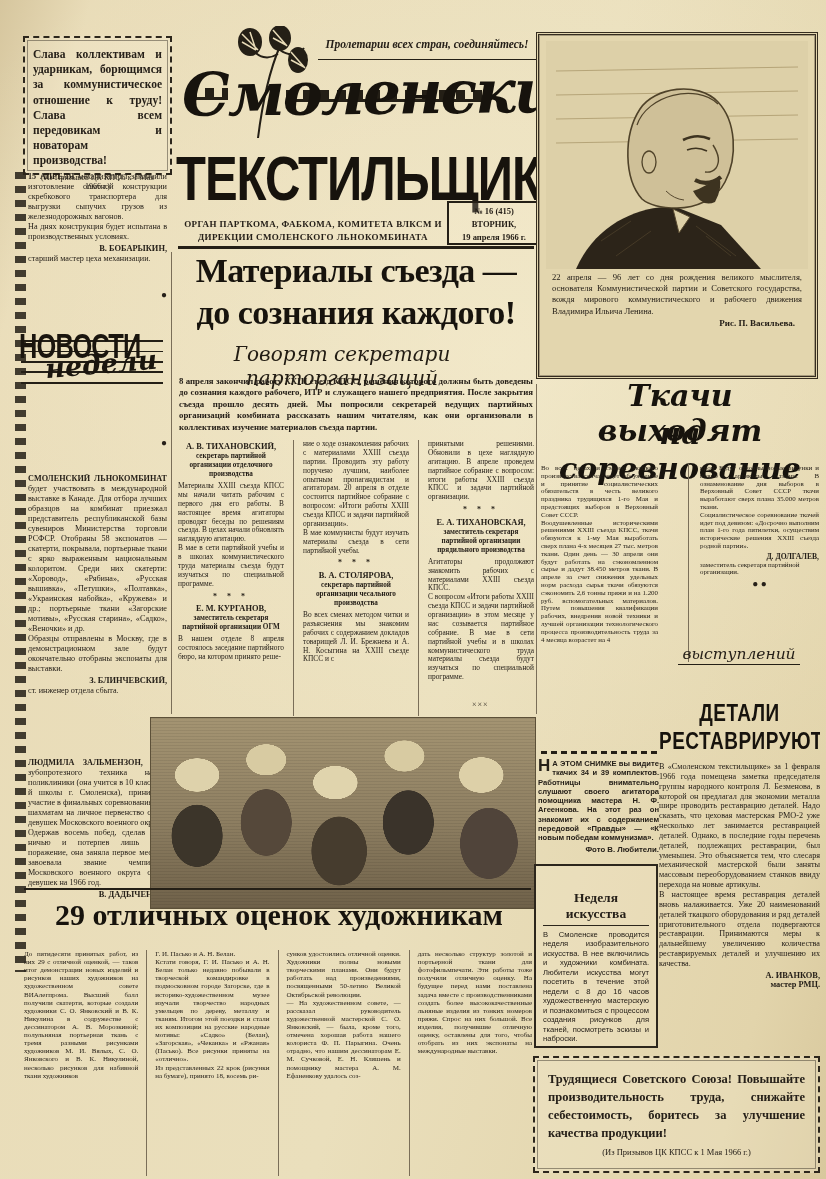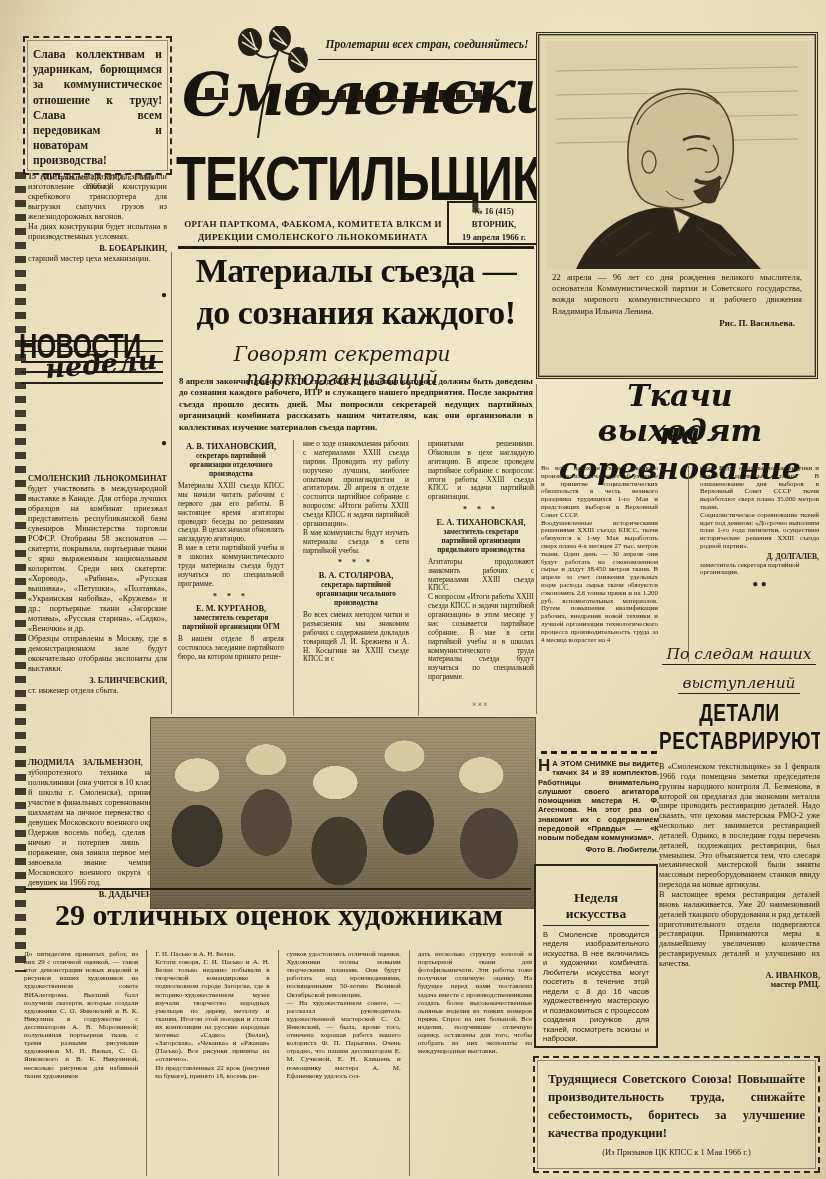--- a/index.html
+++ b/index.html
@@ -247,21 +247,20 @@
 Воодушевленные историческими решениями XXIII съезда КПСС, ткачи обязуются к 1-му Мая выработать сверх плана 4-х месяцев 27 тыс. метров ткани. Один день — 30 апреля они будут работать на сэкономленном сырье и дадут 38.450 метров ткани. В апреле за счет снижения удельных норм расхода сырья ткачи обязуются сэкономить 2,6 тонны пряжи и на 1.200 руб. вспомогательных материалов. Путем повышения квалификации рабочих, внедрения новой техники и лучшей организации технологического процесса производительность труда за 4 месяца возрастет на 4</div>
   <div class="abs" style="left:700px;top:464px;width:119px;">
     <div class="smalltxt ws">проц. Будут освоены новые рисунки и новые артикулы ткани. В ознаменование дня выборов в Верховный Совет СССР ткачи выработают сверх плана 35.000 метров ткани.
 Социалистическое соревнование ткачей идет под девизом: «Досрочно выполним план 1-го года пятилетки, осуществим исторические решения XXIII съезда родной партии».</div>
     <div class="sig" style="font-size:7.6px;">Д. ДОЛГАЛЕВ,</div>
     <div class="sigrole" style="font-size:6.9px;">заместитель секретаря партийной организации.</div>
     <div class="dotsep" style="margin-top:4px;">●      ●</div>
   </div>
 
   <div class="abs rubric" style="left:658px;top:640px;width:162px;">
-    <div><span>По следам наших</span></div>
     <div><span>выступлений</span></div>
   </div>
 
   <div class="abs" style="left:659px;top:700px;width:161px;height:356px;overflow:hidden;">
     <div class="det-h">ДЕТАЛИ</div>
     <div class="det-h" style="margin-top:6px;">РЕСТАВРИРУЮТСЯ</div>
     <div class="just ws" style="font-size:8.2px;line-height:1.2;margin-top:12px;">В «Смоленском текстильщике» за 1 февраля 1966 года помещена заметка председателя группы народного контроля Л. Безменова, в которой он предлагал для экономии металла шире проводить реставрацию деталей. Надо сказать, что цеховая мастерская РМО-2 уже несколько лет занимается реставрацией деталей. Однако, в последние годы перечень деталей, подлежащих реставрации, был уменьшен. Это объясняется тем, что слесаря механической мастерской были заняты массовым переоборудованием станков ввиду перехода на новые артикулы.
 В настоящее время реставрация деталей вновь налаживается. Уже 20 наименований деталей ткацкого оборудования и ряд деталей приготовительного отдела подвергаются реставрации. Принимаются меры к дальнейшему увеличению количества реставрируемых деталей и улучшению их качества.</div>
     <div class="sig">А. ИВАНКОВ,</div>
     <div class="sig" style="margin-top:0;">мастер РМЦ.</div>

